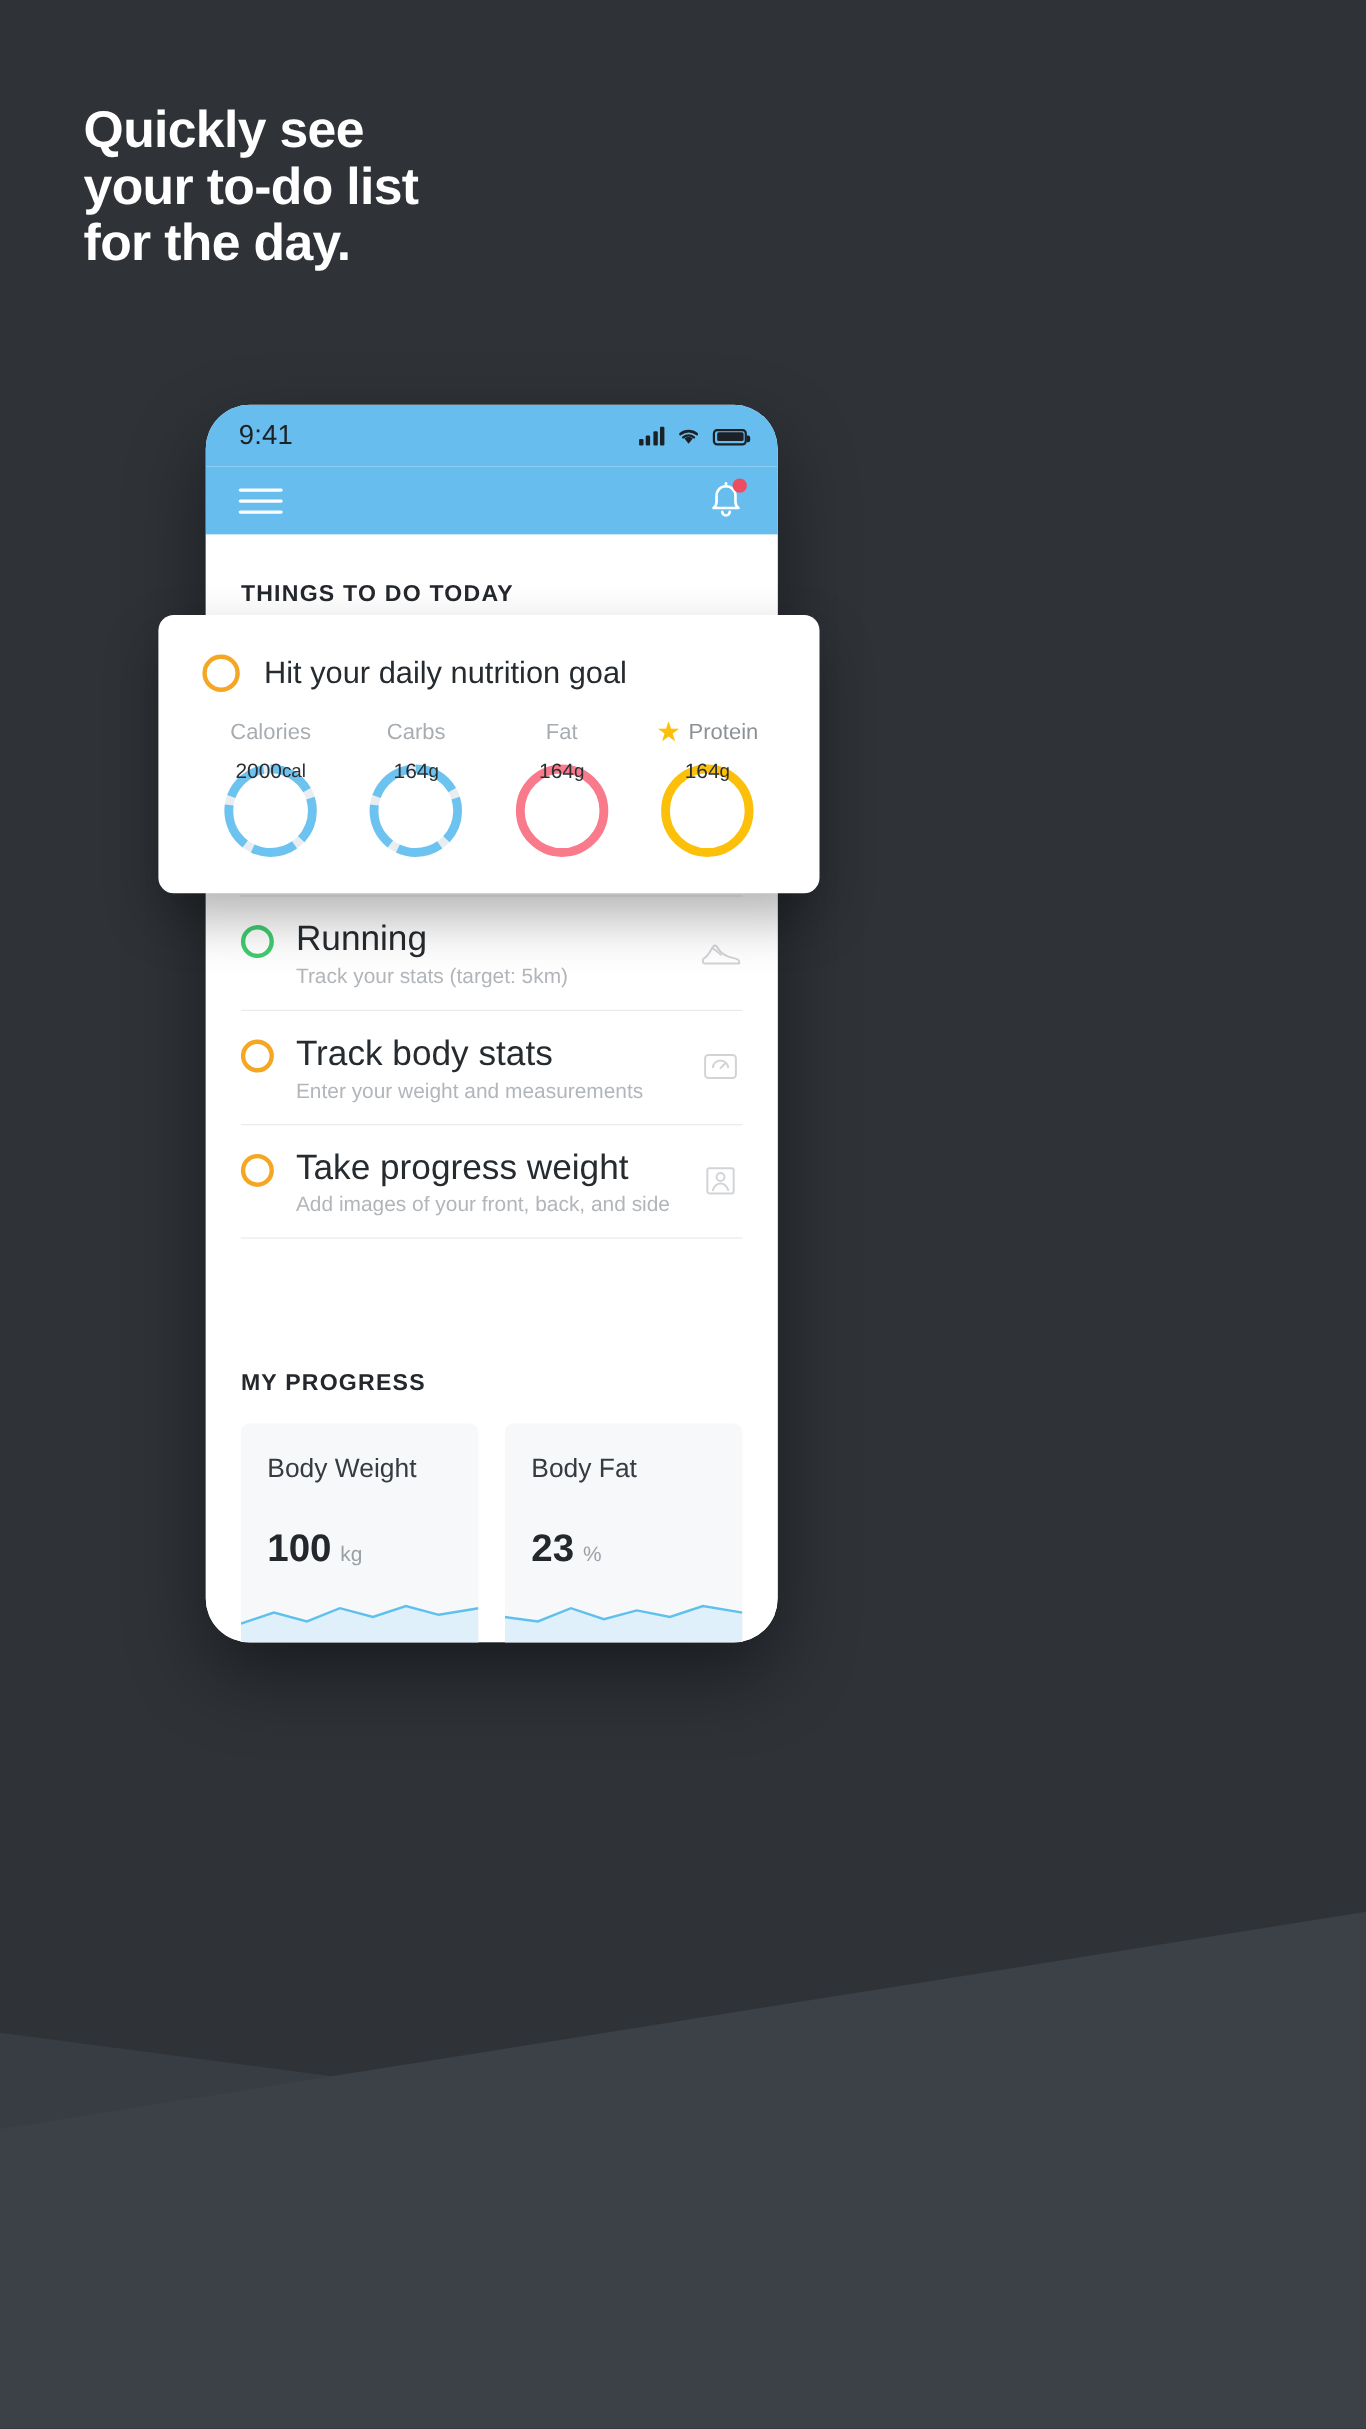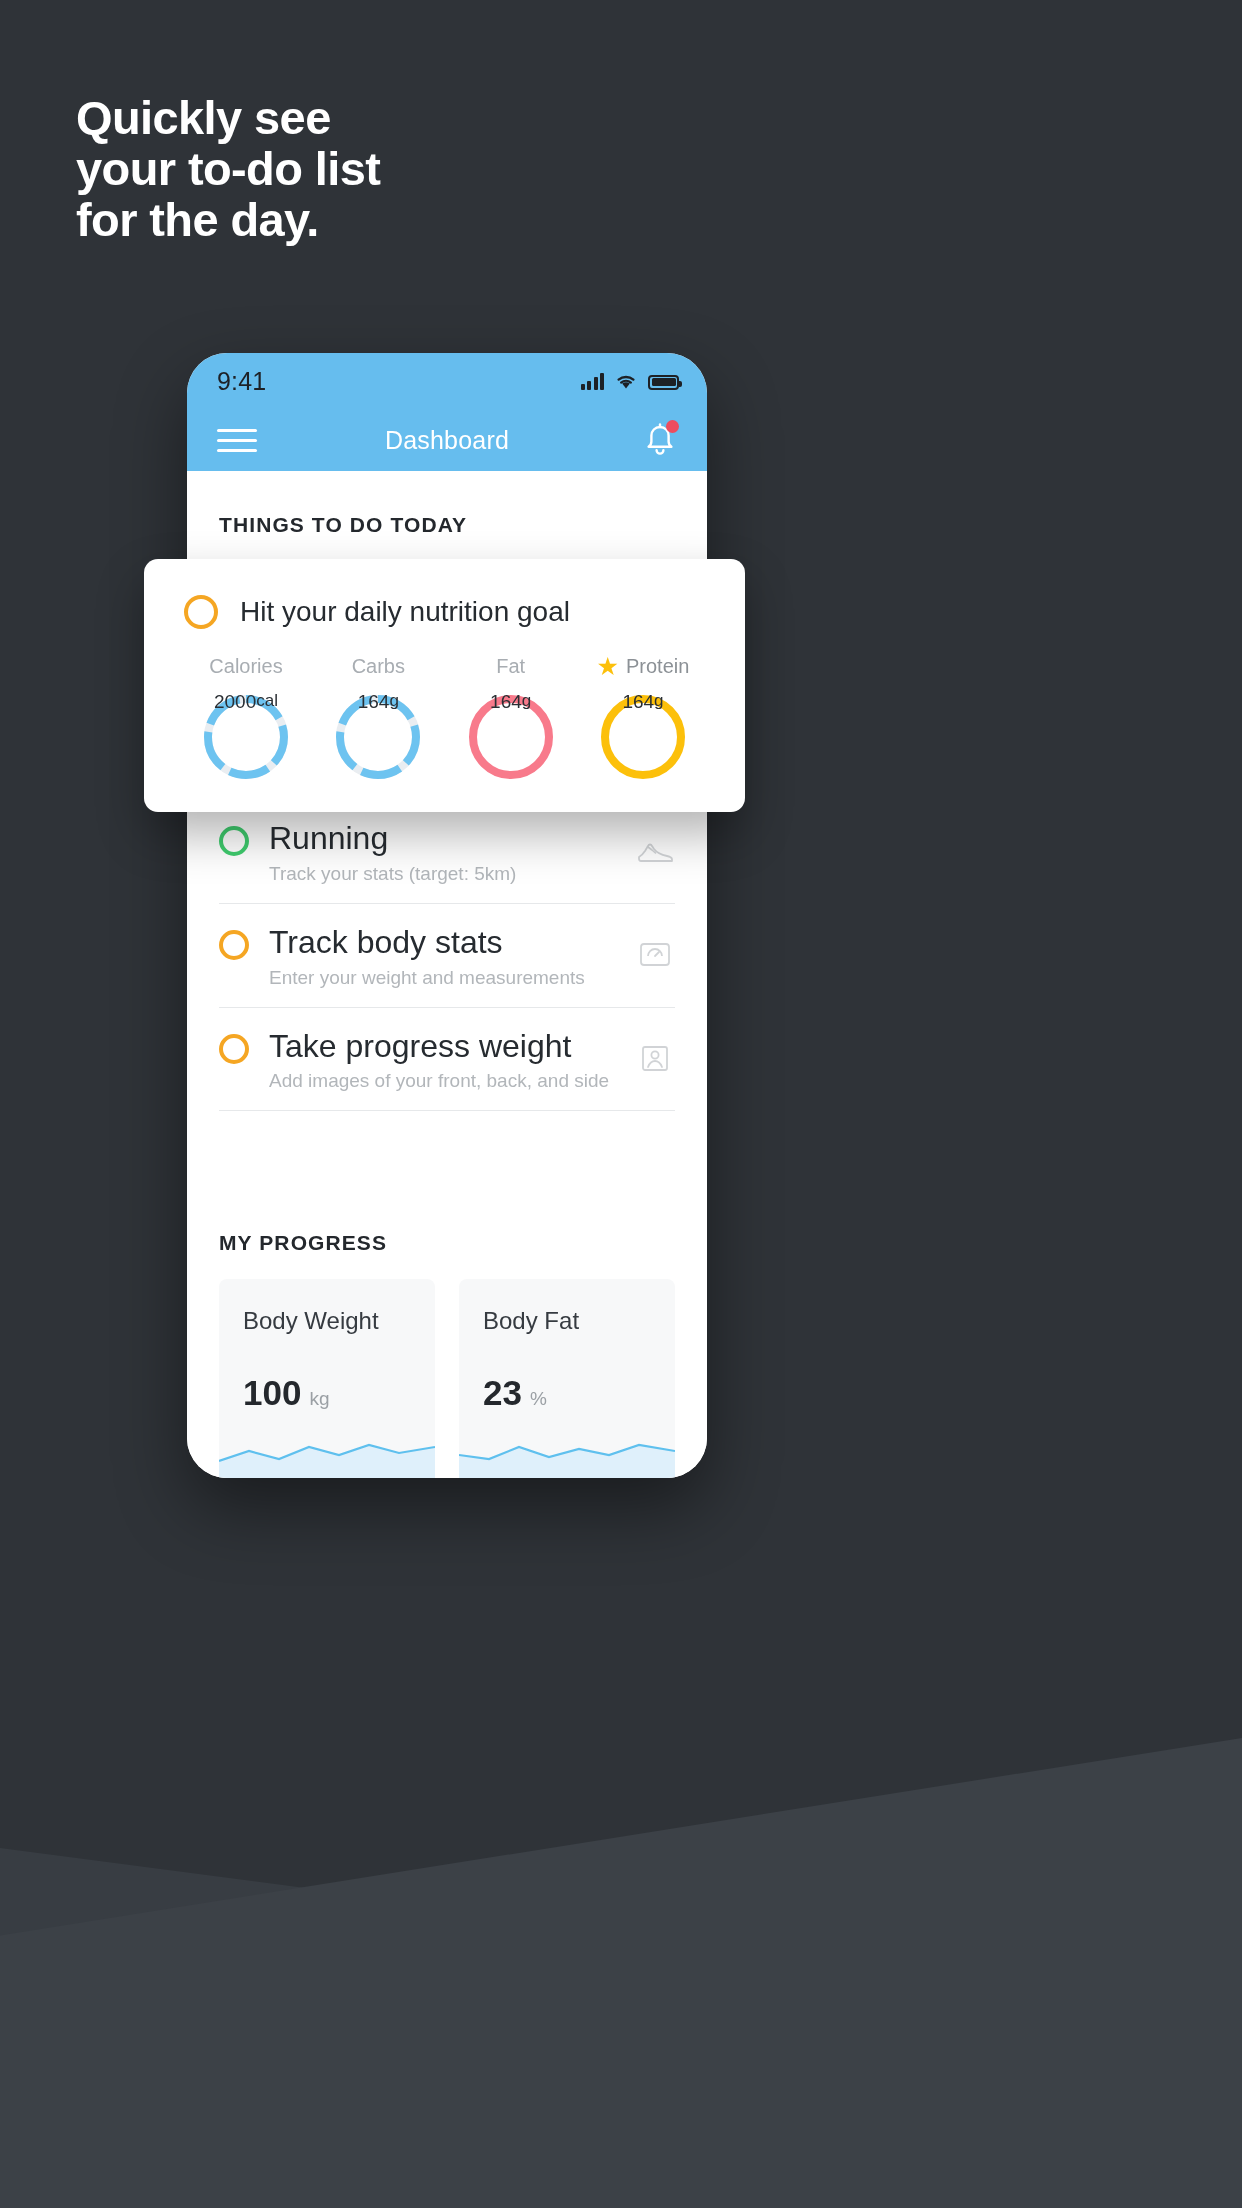--- a/index.html
+++ b/index.html
@@ -46,21 +46,21 @@
     font-weight: bold;
     line-height: 1.09;
     letter-spacing: -0.6px;
     white-space: pre-line;
   }
 
   
   .phone {
     position: absolute;
     left: 187px;
-    top: 353px;
+    top: 368px;
     width: 520px;
     height: 1125px;
     background: #ffffff;
     border-radius: 40px;
     overflow: hidden;
     box-shadow: 0 30px 70px rgba(0,0,0,0.45);
   }
 
   .status-bar {
     height: 56px;
@@ -326,21 +326,20 @@
         </div>
     </div>
   </div>
 
   <div class="nav-bar">
     <div class="hamburger">
       <span></span>
         <span></span>
         <span></span>
     </div>
-    <div class="nav-title">Dashboard</div>
     <div class="bell-wrap">
       <svg width="38" height="40" viewBox="0 0 38 40">
         <path d="M19 7 c-5 0-8.6 3.8-8.6 8.6 v5.8 c0 2.4-1.2 4.2-2.8 5.4 h22.8 c-1.6-1.2-2.8-3-2.8-5.4 v-5.8 C27.6 10.8 24 7 19 7 Z" fill="none" stroke="#ffffff" stroke-width="2.4" stroke-linejoin="round"></path>
         <path d="M15.6 30.2 a3.4 3.4 0 0 0 6.8 0" fill="none" stroke="#ffffff" stroke-width="2.4" stroke-linecap="round"></path>
         <path d="M19 7 v-2.6" stroke="#ffffff" stroke-width="2.4" stroke-linecap="round"></path>
       </svg>
       <div class="bell-dot"></div>
     </div>
   </div>
 

